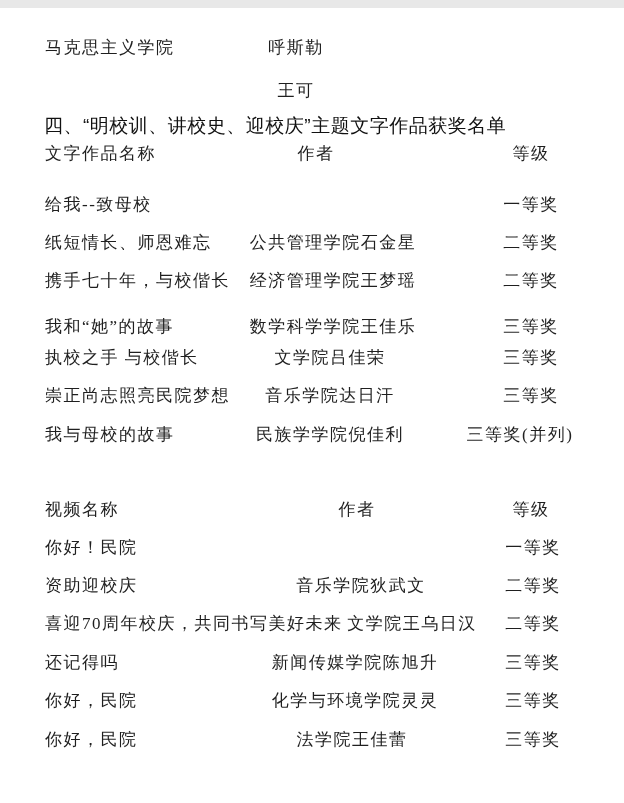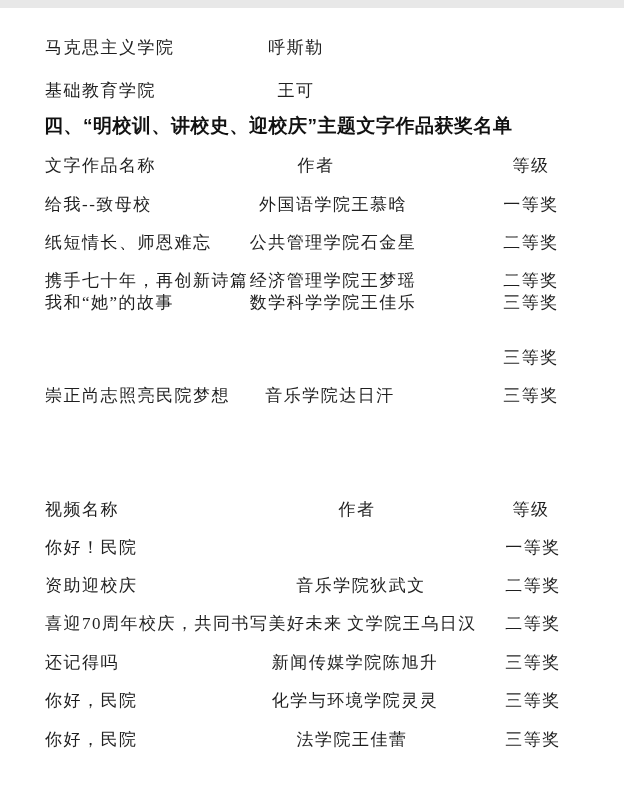--- a/index.html
+++ b/index.html
@@ -16,73 +16,78 @@
     position:absolute; left:0; width:624px; height:22px;
     font-size:17px; line-height:22px; letter-spacing:1.5px;
     --ax:333px; --gx:531px;
   }
   .c1 { position:absolute; left:45px; white-space:nowrap; }
   .c2 { position:absolute; left:var(--ax); transform:translateX(-50%); white-space:nowrap; }
   .c3 { position:absolute; left:var(--gx); transform:translateX(-50%); white-space:nowrap; }
   .heading {
     position:absolute; left:44px; white-space:nowrap;
     font-family:"Liberation Sans", sans-serif;
-    font-weight:bold; font-size:19px; line-height:24px;
+    font-weight:normal; font-size:19px; line-height:24px;
     letter-spacing:0.5px; color:#111111;
   }
 </style>
 </head>
 <body>
 
 <div class="page">
 
   <div class="row" style="top:29px">
     <span class="c1" style="--none:0">马克思主义学院</span>
     <span class="c2" style="--ax:296px">呼斯勒</span>
   </div>
   <div class="row" style="top:72px">
-    <span class="c1">基础教育学院</span>
     <span class="c2" style="--ax:296px">王可</span>
   </div>
 
   <div class="heading" style="top:106px">四、“明校训、讲校史、迎校庆”主题文字作品获奖名单</div>
 
-  <div class="row" style="top:147px">
+  <div class="row" style="top:135px">
     <span class="c1">文字作品名称</span>
     <span class="c2" style="--ax:316px">作者</span>
     <span class="c3">等级</span>
   </div>
 
   <div class="row" style="top:186px">
     <span class="c1">给我--致母校</span>
-    <span class="c2">外国语学院王慕晗</span>
     <span class="c3">一等奖</span>
   </div>
   <div class="row" style="top:224px">
     <span class="c1">纸短情长、师恩难忘</span>
     <span class="c2">公共管理学院石金星</span>
     <span class="c3">二等奖</span>
   </div>
   <div class="row" style="top:262px">
-    <span class="c1">携手七十年，再创新诗篇</span>
+    <span class="c1">携手七十年，与校偕长</span>
     <span class="c2">经济管理学院王梦瑶</span>
     <span class="c3">二等奖</span>
   </div>
-  <div class="row" style="top:284px">
+  <div class="row" style="top:308px">
     <span class="c1">我和“她”的故事</span>
     <span class="c2">数学科学学院王佳乐</span>
     <span class="c3">三等奖</span>
   </div>
   <div class="row" style="top:339px">
+    <span class="c1">执校之手 与校偕长</span>
+    <span class="c2" style="--ax:330px">文学院吕佳荣</span>
     <span class="c3">三等奖</span>
   </div>
   <div class="row" style="top:377px">
     <span class="c1">崇正尚志照亮民院梦想</span>
     <span class="c2" style="--ax:330px">音乐学院达日汗</span>
     <span class="c3">三等奖</span>
+  </div>
+  <div class="row" style="top:416px">
+    <span class="c1">我与母校的故事</span>
+    <span class="c2" style="--ax:330px">民族学学院倪佳利</span>
+    <span class="c3" style="--gx:520px">三等奖(并列)</span>
   </div>
 
 
   <div class="row" style="top:491px">
     <span class="c1">视频名称</span>
     <span class="c2" style="--ax:357px">作者</span>
     <span class="c3">等级</span>
   </div>
 
   <div class="row" style="top:529px">

